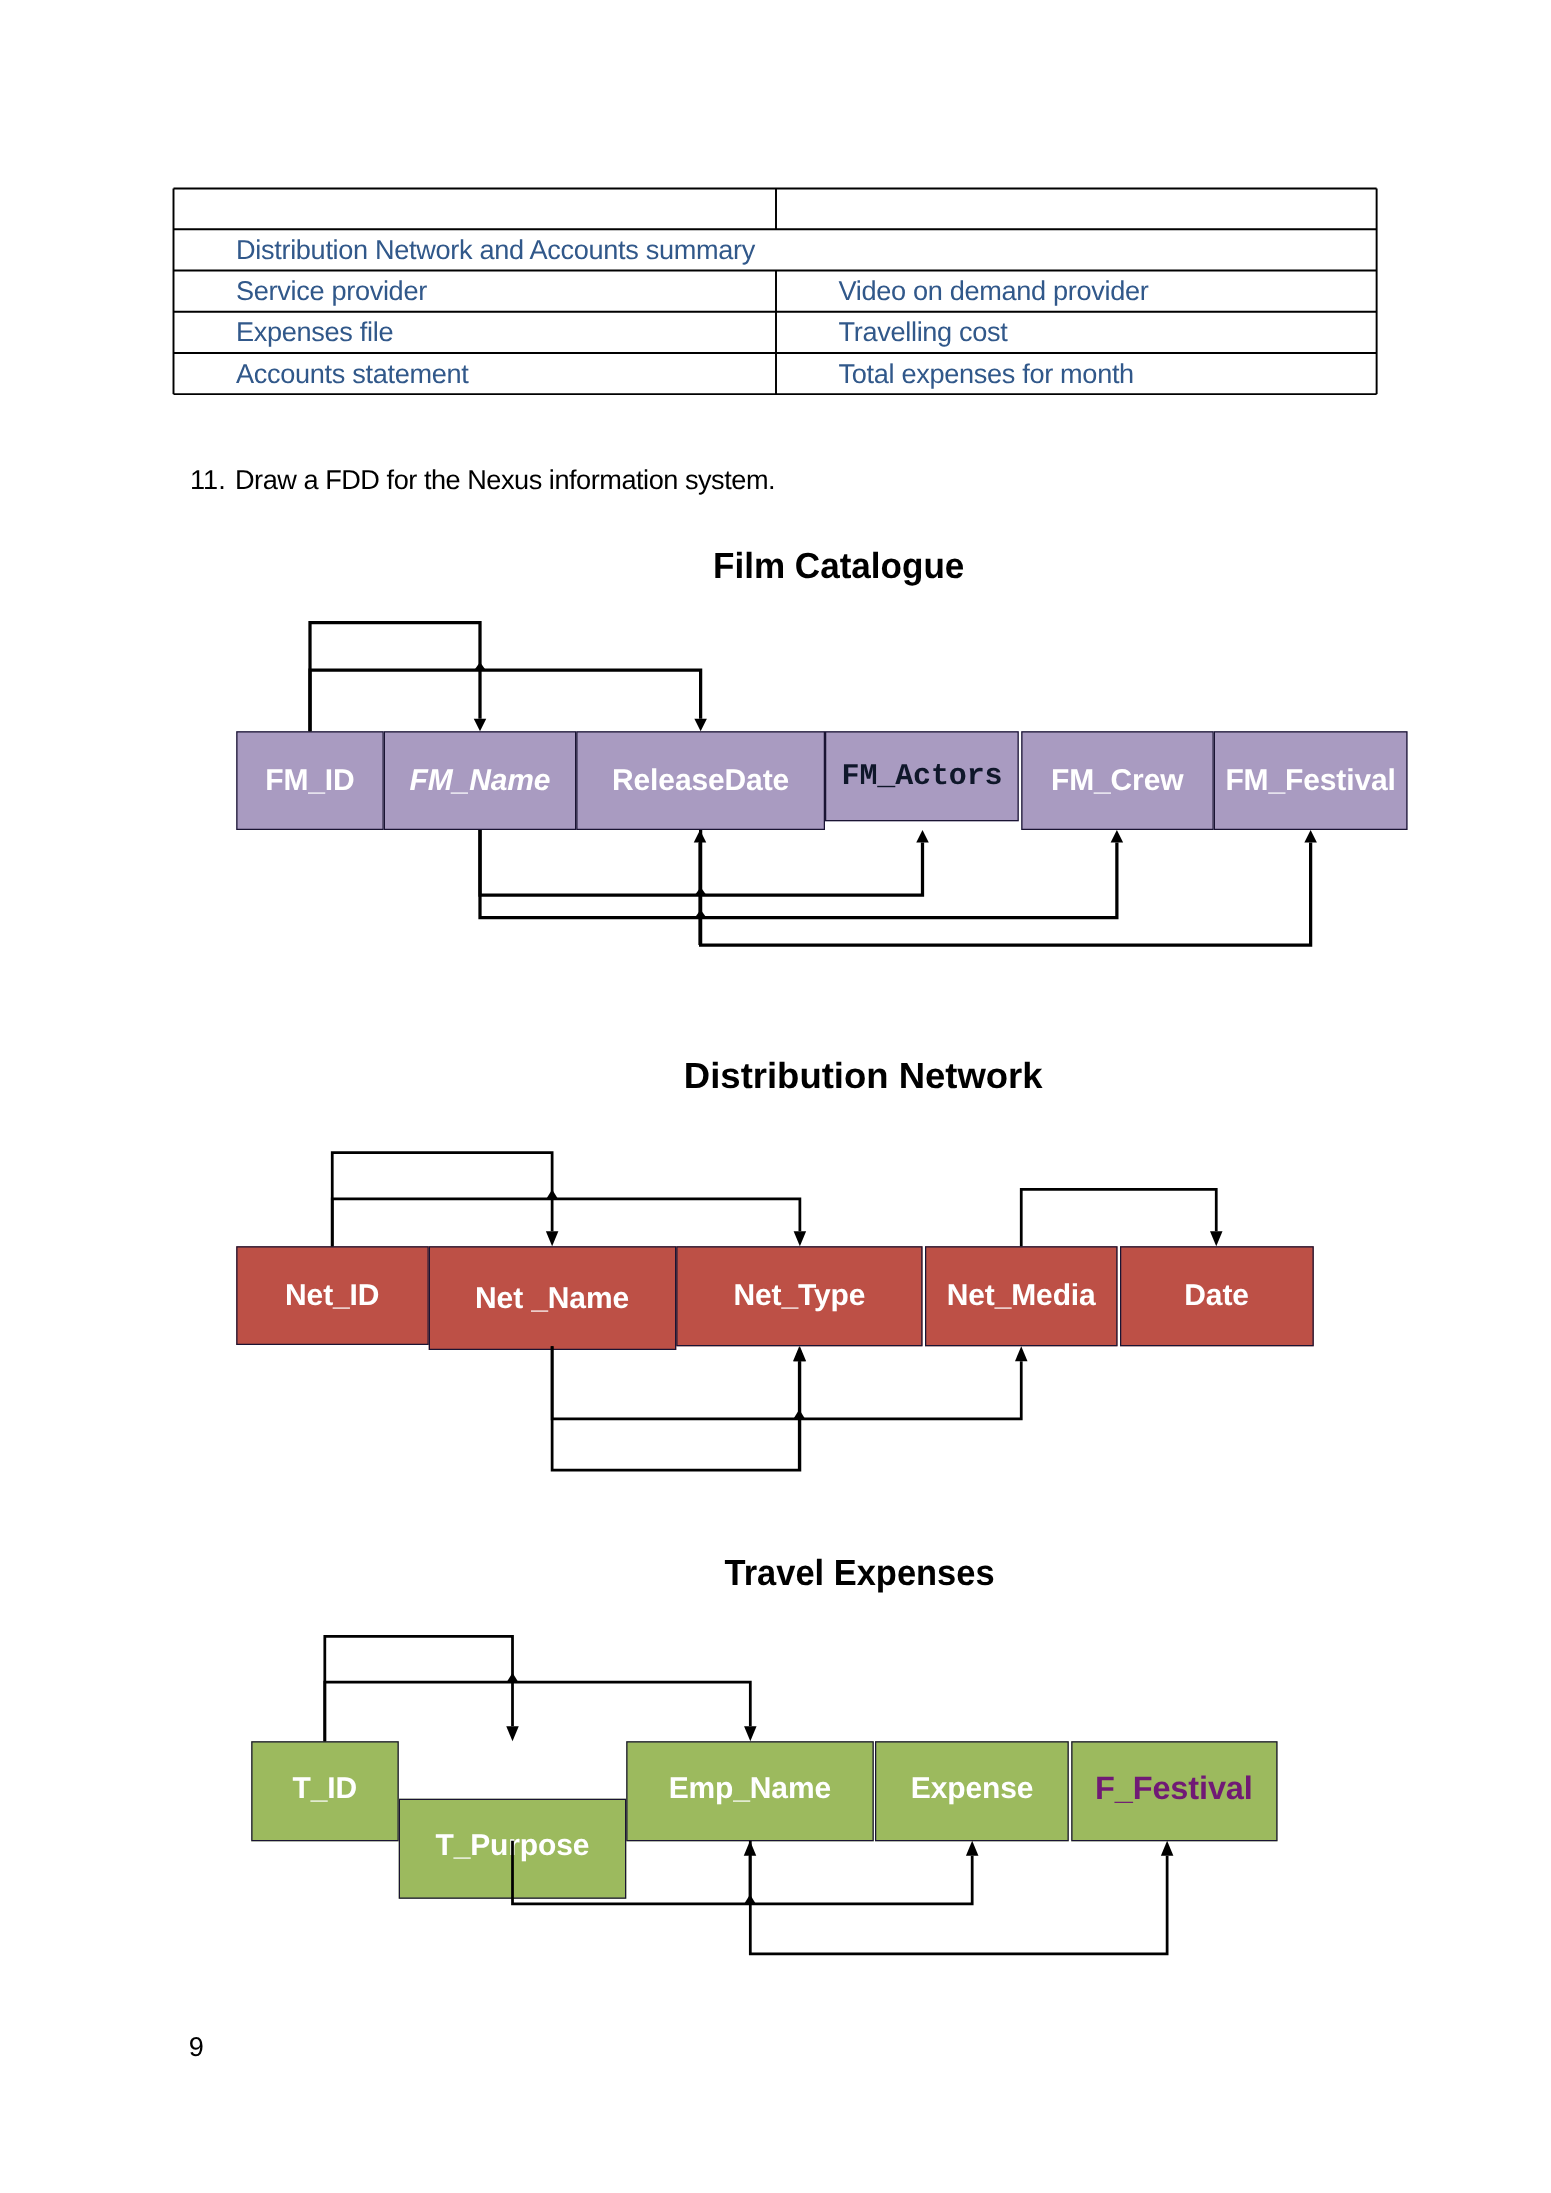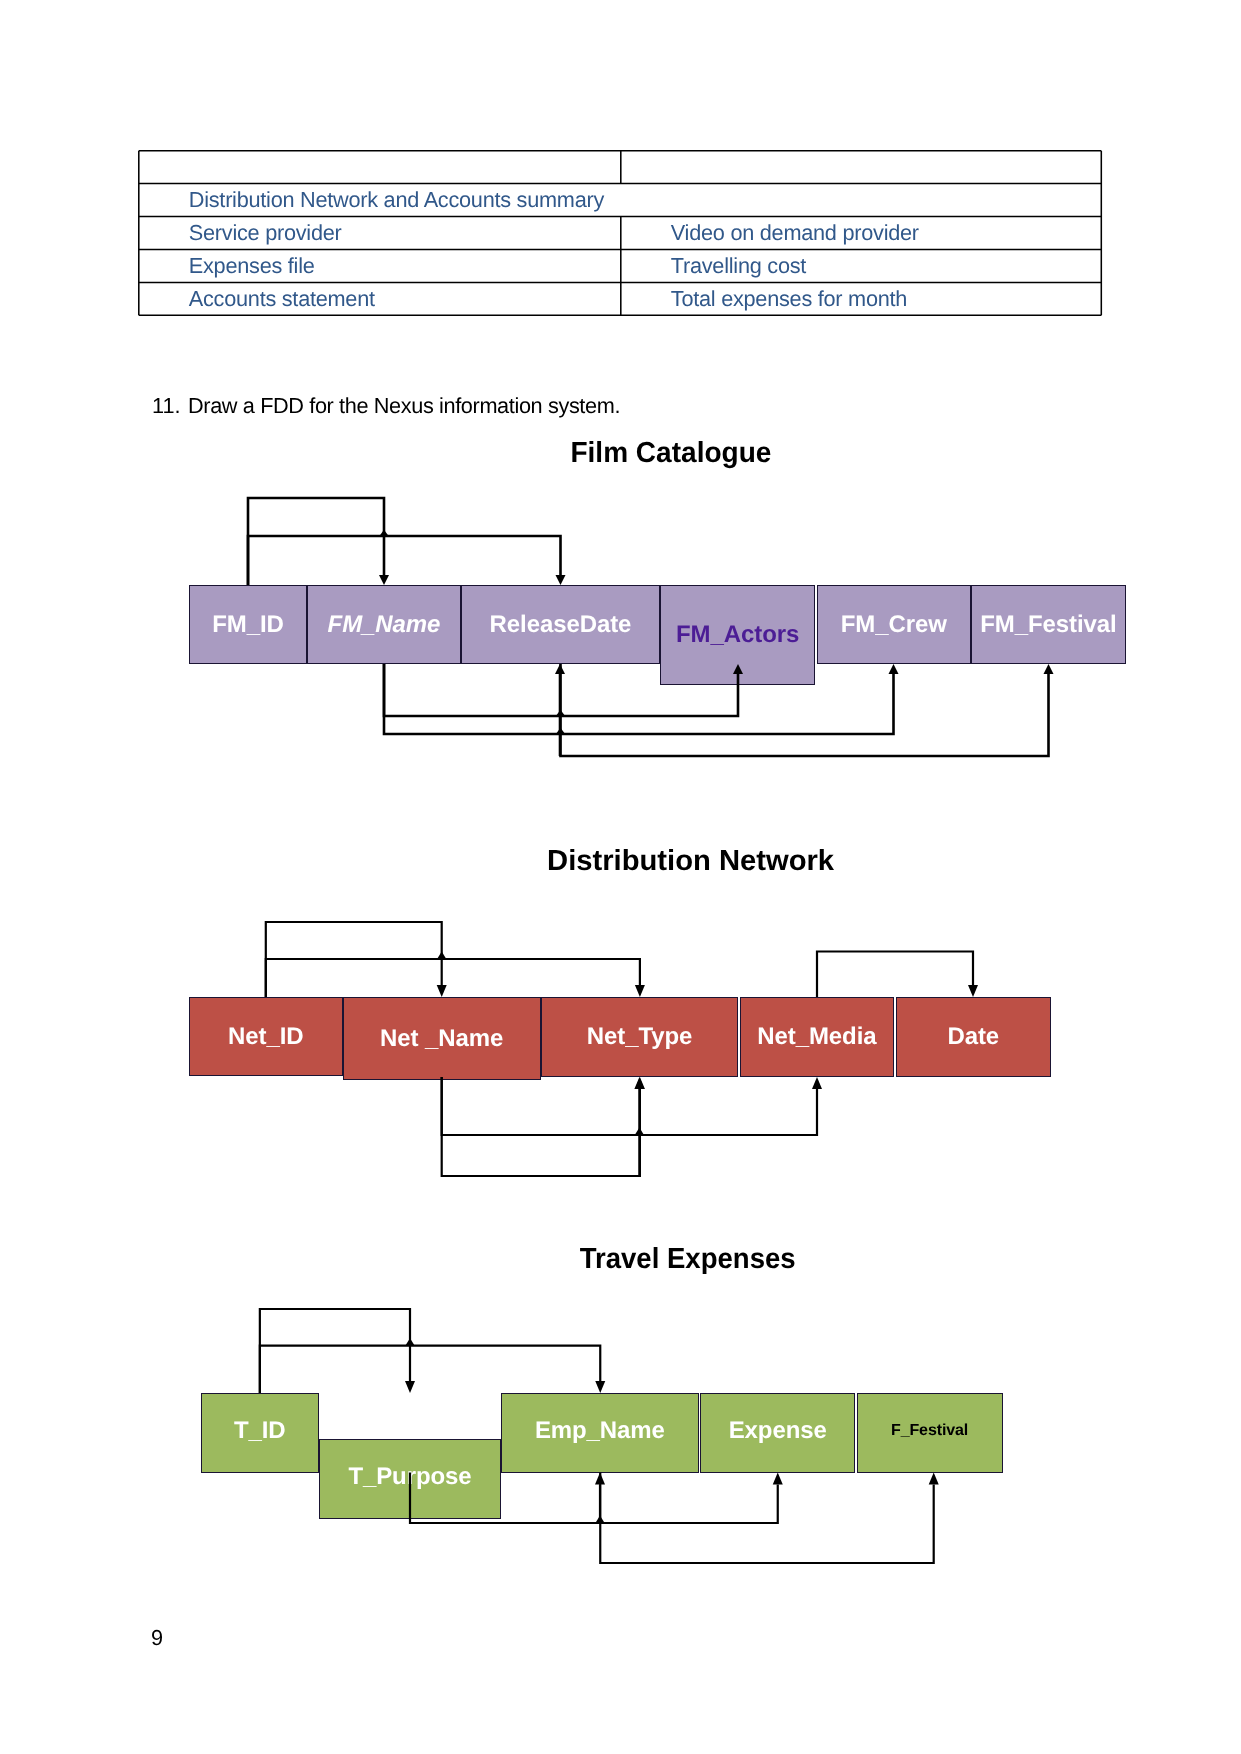--- a/index.html
+++ b/index.html
@@ -11,21 +11,21 @@
   .page{position:absolute;left:0;top:0;width:1241px;height:1754px;opacity:0.999;}
 
   
   .sum-wrap{position:absolute;left:0;top:0;width:1241px;height:1754px;padding-left:38px;}
   .sum-cell{position:absolute;color:#31588A;font-size:21.7px;font-weight:400;
             font-family:"Liberation Sans",sans-serif;line-height:1;
             letter-spacing:-0.25px;white-space:nowrap;}
   svg.grid{position:absolute;left:0;top:0;width:1241px;height:1754px;}
 
   
-  .qline{position:absolute;left:152px;top:393px;font-size:21.7px;color:#000;
+  .qline{position:absolute;left:152px;top:371px;font-size:21.7px;color:#000;
          font-family:"Liberation Sans",sans-serif;white-space:nowrap;
          letter-spacing:-0.37px;}
   .qnum{display:inline-block;width:36px;letter-spacing:0;}
 
   
   .diagram{position:absolute;left:0;top:0;width:1241px;height:1754px;
            pointer-events:none;}
   .dtitle{position:absolute;text-align:center;font-weight:bold;
           color:#000;font-family:"Liberation Sans",sans-serif;white-space:nowrap;}
   .cell{position:absolute;box-sizing:border-box;display:flex;
@@ -68,21 +68,21 @@
     </div>
 
   <div class="qline"><span class="qnum">11.</span><span>Draw a FDD for the Nexus information system.</span></div>
 
   <div id="diagrams">
       <div class="diagram">
         <div class="dtitle" style="left: 0px; top: 437px; width: 1342px; font-size: 29px;"><span style="display: inline-block; transform-origin: center center; transform: scaleX(0.967);">Film Catalogue</span></div>
         <div class="cell" style="left: 189px; top: 585px; width: 118px; height: 79px; background: rgb(169, 155, 193); border-color: rgb(26, 20, 51); color: rgb(255, 255, 255); font-size: 24px;">FM_ID</div>
         <div class="cell" style="left: 307px; top: 585px; width: 154px; height: 79px; background: rgb(169, 155, 193); border-color: rgb(26, 20, 51); color: rgb(255, 255, 255); font-size: 24px; font-style: italic;">FM_Name</div>
         <div class="cell" style="left: 461px; top: 585px; width: 199px; height: 79px; background: rgb(169, 155, 193); border-color: rgb(26, 20, 51); color: rgb(255, 255, 255); font-size: 24px;">ReleaseDate</div>
-        <div class="cell" style="left: 660px; top: 585px; width: 155.35px; height: 100px; background: rgb(169, 155, 193); border-color: rgb(26, 20, 51); color: #4c1d95; font-size: 24px;">FM_Actors</div>
+        <div class="cell" style="left: 660px; top: 585px; width: 155.35px; height: 72px; background: rgb(169, 155, 193); border-color: rgb(26, 20, 51); color: #0f172a; font-size: 24px; font-family: Liberation Mono, monospace;">FM_Actors</div>
         <div class="cell" style="left: 816.65px; top: 585px; width: 154.35px; height: 79px; background: rgb(169, 155, 193); border-color: rgb(26, 20, 51); color: rgb(255, 255, 255); font-size: 24px;">FM_Crew</div>
         <div class="cell" style="left: 971px; top: 585px; width: 155px; height: 79px; background: rgb(169, 155, 193); border-color: rgb(26, 20, 51); color: rgb(255, 255, 255); font-size: 24px;">FM_Festival</div>
         <svg class="links" viewBox="0 0 1241 1754">
           <polyline points="248,585 248,498 384,498 384,575" fill="none" stroke="#000" stroke-width="2.6" stroke-linecap="butt" stroke-linejoin="miter"></polyline>
           <polygon points="379,575 389,575 384,585" fill="#000"></polygon>
           <polyline points="248,585 248,536 560.5,536 560.5,575" fill="none" stroke="#000" stroke-width="2.6" stroke-linecap="butt" stroke-linejoin="miter"></polyline>
           <polygon points="555.5,575 565.5,575 560.5,585" fill="#000"></polygon>
           <polyline points="384,664 384,716 738,716 738,674" fill="none" stroke="#000" stroke-width="2.6" stroke-linecap="butt" stroke-linejoin="miter"></polyline>
           <polygon points="733,674 743,674 738,664" fill="#000"></polygon>
           <polyline points="384,664 384,734 893.5,734 893.5,674" fill="none" stroke="#000" stroke-width="2.6" stroke-linecap="butt" stroke-linejoin="miter"></polyline>
@@ -119,21 +119,21 @@
           <polygon points="437.09999999999997,959 446.3,959 441.7,951.56" fill="#000"></polygon>
           <polygon points="634.8,1135 644,1135 639.4,1127.56" fill="#000"></polygon>
         </svg>
       </div>
       <div class="diagram">
         <div class="dtitle" style="left: 0px; top: 1243px; width: 1376px; font-size: 29px;"><span style="display: inline-block; transform-origin: center center; transform: scaleX(0.950168);">Travel Expenses</span></div>
         <div class="cell" style="left: 200.7px; top: 1393px; width: 118.3px; height: 79.5px; background: rgb(156, 186, 94); border-color: rgb(26, 20, 51); color: rgb(255, 255, 255); font-size: 24px; padding-bottom: 4px;">T_ID</div>
         <div class="cell" style="left: 319px; top: 1393px; width: 182px; height: 79.5px; background: rgb(156, 186, 94); border-color: rgb(26, 20, 51); color: rgb(255, 255, 255); font-size: 24px; padding-bottom: 4px; margin-top: 46px;">T_Purpose</div>
         <div class="cell" style="left: 501px; top: 1393px; width: 197.85px; height: 79.5px; background: rgb(156, 186, 94); border-color: rgb(26, 20, 51); color: rgb(255, 255, 255); font-size: 24px; padding-bottom: 4px;">Emp_Name</div>
         <div class="cell" style="left: 700.15px; top: 1393px; width: 155.2px; height: 79.5px; background: rgb(156, 186, 94); border-color: rgb(26, 20, 51); color: rgb(255, 255, 255); font-size: 24px; padding-bottom: 4px;">Expense</div>
-        <div class="cell" style="left: 856.65px; top: 1393px; width: 146px; height: 79.5px; background: rgb(156, 186, 94); border-color: rgb(26, 20, 51); color: #000000; font-size: 16px; padding-bottom: 4px;">F_Festival</div>
+        <div class="cell" style="left: 856.65px; top: 1393px; width: 165px; height: 79.5px; background: rgb(156, 186, 94); border-color: rgb(26, 20, 51); color: #701a75; font-size: 26px; padding-bottom: 4px;">F_Festival</div>
         <svg class="links" viewBox="0 0 1241 1754">
           <polyline points="259.85,1393 259.85,1309 410,1309 410,1381" fill="none" stroke="#000" stroke-width="2.2" stroke-linecap="butt" stroke-linejoin="miter"></polyline>
           <polygon points="405,1381 415,1381 410,1393" fill="#000"></polygon>
           <polyline points="259.85,1393 259.85,1345.6 600.25,1345.6 600.25,1381" fill="none" stroke="#000" stroke-width="2.2" stroke-linecap="butt" stroke-linejoin="miter"></polyline>
           <polygon points="595.25,1381 605.25,1381 600.25,1393" fill="#000"></polygon>
           <polyline points="410,1472.5 410,1523 777.75,1523 777.75,1484.5" fill="none" stroke="#000" stroke-width="2.2" stroke-linecap="butt" stroke-linejoin="miter"></polyline>
           <polygon points="772.75,1484.5 782.75,1484.5 777.75,1472.5" fill="#000"></polygon>
           <polyline points="600.25,1472.5 600.25,1563 933.7,1563 933.7,1484.5" fill="none" stroke="#000" stroke-width="2.2" stroke-linecap="butt" stroke-linejoin="miter"></polyline>
           <polygon points="928.7,1484.5 938.7,1484.5 933.7,1472.5" fill="#000"></polygon>
           <polyline points="600,1484.5 600,1523" fill="none" stroke="#000" stroke-width="2.2" stroke-linecap="butt" stroke-linejoin="miter"></polyline>

